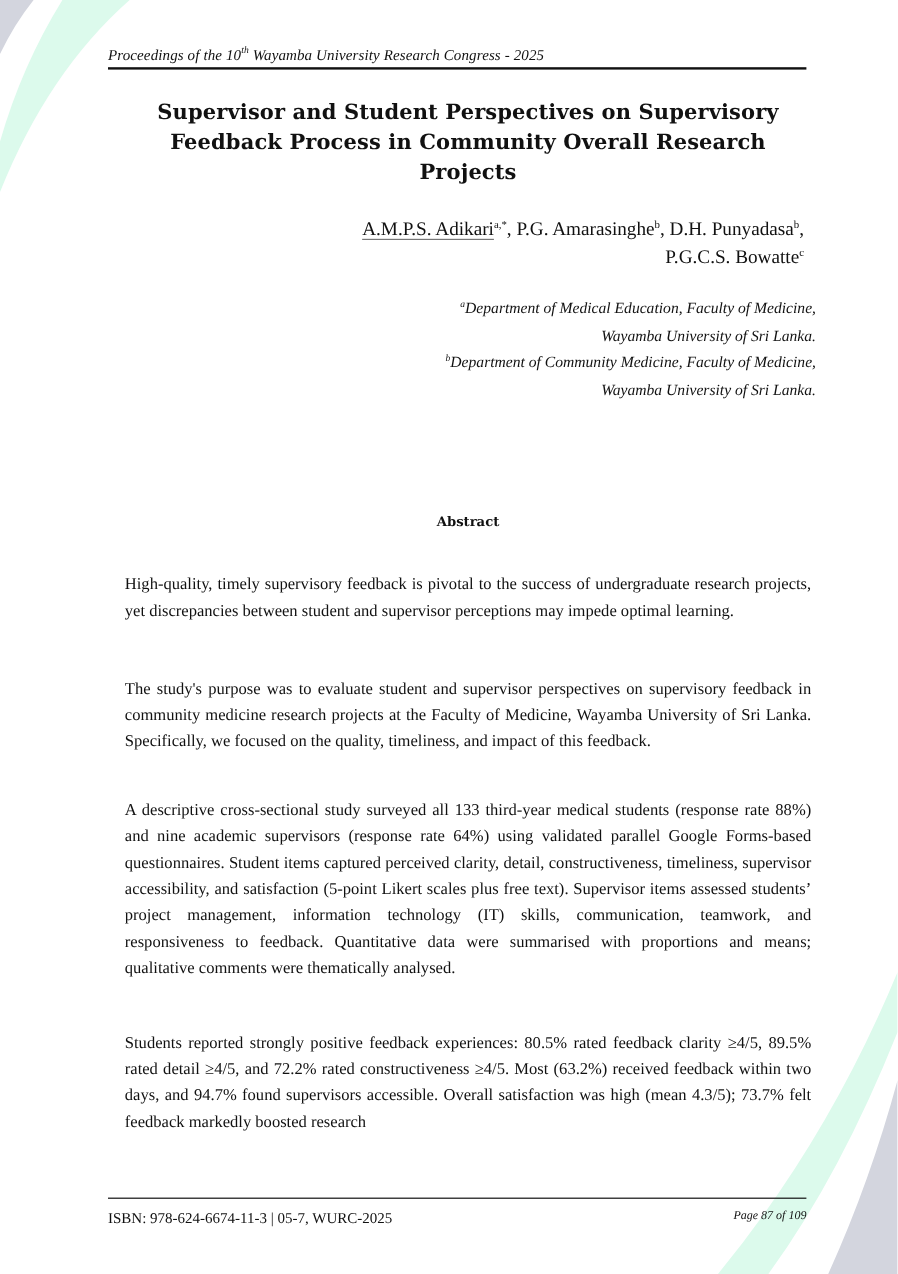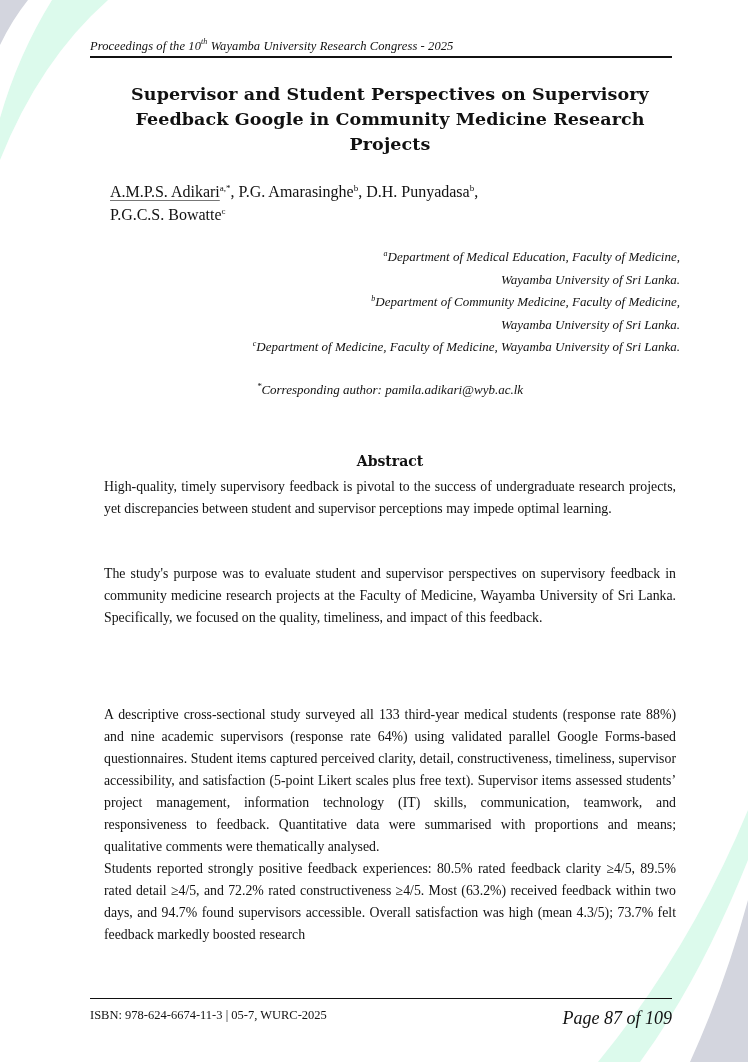--- a/index.html
+++ b/index.html
@@ -25,104 +25,102 @@
 
   .title {
     position: absolute; left: 110px; top: 82px; width: 560px;
     text-align: center; font-weight: bold;
     font-family: "DejaVu Serif", serif;
     font-size: 17.5px; line-height: 25px; letter-spacing: 0.1px;
   }
 
   .authors {
     position: absolute; left: 110px; top: 180px; width: 560px;
-    text-align: left; font-family: "Liberation Serif", serif;
+    text-align: right; font-family: "Liberation Serif", serif;
     font-size: 16px; line-height: 23px;
   }
   .authors sup { font-size: 9px; vertical-align: 6px; line-height: 0; }
   .author-main { text-decoration: underline; text-decoration-color: #777; text-underline-offset: 3px; }
 
   .affils {
     position: absolute; left: 100px; top: 246px; width: 580px;
     text-align: right; font-family: "Liberation Serif", serif; font-style: italic;
     font-size: 13px; line-height: 22.5px;
   }
   .affils sup { font-size: 8px; vertical-align: 5px; line-height: 0; }
 
   .corresponding {
     position: absolute; left: 100px; top: 382px; width: 580px;
     text-align: center; font-family: "Liberation Serif", serif; font-style: italic;
     font-size: 13px;
   }
   .corresponding sup { font-size: 9px; vertical-align: 5px; line-height: 0; }
 
   .abstract-heading {
-    position: absolute; left: 100px; top: 453px; width: 580px;
+    position: absolute; left: 100px; top: 428px; width: 580px;
     text-align: center; font-weight: bold; font-family: "DejaVu Serif", serif;
-    font-size: 14px;
+    font-size: 11px;
   }
 
   .body-text {
     position: absolute; left: 104px; width: 572px;
     text-align: justify; font-family: "Liberation Serif", serif;
     font-size: 13.8px; line-height: 22px;
   }
   .p1 { top: 476px; }
   .p2 { top: 563px; }
-  .p3 { top: 704px; }
+  .p3 { top: 664px; }
   .p4 { top: 858px; }
 
   .footer-rule {
     position: absolute; left: 90px; top: 998px; width: 582px; height: 0;
     border-top: 1.5px solid #111;
   }
   .footer-left {
     position: absolute; left: 90px; top: 1008px;
     font-family: "Liberation Serif", serif; font-size: 12.5px;
   }
   .footer-right {
     position: absolute; right: 76px; top: 1008px;
-    font-family: "Liberation Serif", serif; font-size: 18px; font-style: italic;
+    font-family: "Liberation Serif", serif; font-size: 10px; font-style: italic;
   }
 </style>
 </head>
 <body>
 
 <svg class="deco" viewBox="0 0 748 1062" xmlns="http://www.w3.org/2000/svg">
 
   <path d="M0,0 L28,0 Q12,20 0,45 Z" fill="#d3d5de"></path>
   <path d="M52,0 L108,0 Q40,60 0,160 L0,118 Q18,55 52,0 Z" fill="#dcfaec"></path>
 
   <path d="M748,810 L748,860 Q700,980 640,1062 L598,1062 Q690,950 748,810 Z" fill="#dcfaec"></path>
   <path d="M748,900 L748,1062 L690,1062 Q725,985 748,900 Z" fill="#d3d5de"></path>
 </svg>
 
 <div class="page">
 
   <div class="running-header"><span>Proceedings of the 10</span><sup>th</sup><span> Wayamba University Research Congress - 2025</span></div>
   <div class="header-rule"></div>
 
-  <h1 class="title" style="margin:0;">Supervisor and Student Perspectives on Supervisory Feedback Google in Community Medicine Research Projects</h1>
+  <h1 class="title" style="margin:0;">Supervisor and Student Perspectives on Supervisory Feedback Process in Community Overall Research Projects</h1>
 
   <div class="authors">
     <span class="author-main">A.M.P.S. Adikari</span><sup>a,*</sup><span>, </span>
     <span>P.G. Amarasinghe</span><sup>b</sup><span>, </span>
     <span>D.H. Punyadasa</span><sup>b</sup><span>,</span><br>
     <span>P.G.C.S. Bowatte</span><sup>c</sup>
   </div>
 
   <div class="affils">
     <div><sup>a</sup><span>Department of Medical Education, Faculty of Medicine,</span></div>
     <div>Wayamba University of Sri Lanka.</div>
     <div><sup>b</sup><span>Department of Community Medicine, Faculty of Medicine,</span></div>
     <div>Wayamba University of Sri Lanka.</div>
-    <div><sup>c</sup><span>Department of Medicine, Faculty of Medicine, Wayamba University of Sri Lanka.</span></div>
   </div>
 
-  <div class="corresponding"><sup>*</sup><span>Corresponding author: pamila.adikari@wyb.ac.lk</span></div>
 
   <h2 class="abstract-heading" style="margin:0;">Abstract</h2>
 
   <p class="body-text p2" style="margin:0;">The study's purpose was to evaluate student and supervisor perspectives on supervisory feedback in community medicine research projects at the Faculty of Medicine, Wayamba University of Sri Lanka. Specifically, we focused on the quality, timeliness, and impact of this feedback.</p>
   <p class="body-text p1" style="margin:0;">High-quality, timely supervisory feedback is pivotal to the success of undergraduate research projects, yet discrepancies between student and supervisor perceptions may impede optimal learning.</p>
   <p class="body-text p3" style="margin:0;">A descriptive cross-sectional study surveyed all 133 third-year medical students (response rate 88%) and nine academic supervisors (response rate 64%) using validated parallel Google Forms-based questionnaires. Student items captured perceived clarity, detail, constructiveness, timeliness, supervisor accessibility, and satisfaction (5-point Likert scales plus free text). Supervisor items assessed students’ project management, information technology (IT) skills, communication, teamwork, and responsiveness to feedback. Quantitative data were summarised with proportions and means; qualitative comments were thematically analysed.</p>
   <p class="body-text p4" style="margin:0;">Students reported strongly positive feedback experiences: 80.5% rated feedback clarity ≥4/5, 89.5% rated detail ≥4/5, and 72.2% rated constructiveness ≥4/5. Most (63.2%) received feedback within two days, and 94.7% found supervisors accessible. Overall satisfaction was high (mean 4.3/5); 73.7% felt feedback markedly boosted research</p>
 
   <div class="footer-rule"></div>
   <div class="footer-left">ISBN: 978-624-6674-11-3 | 05-7, WURC-2025</div>

